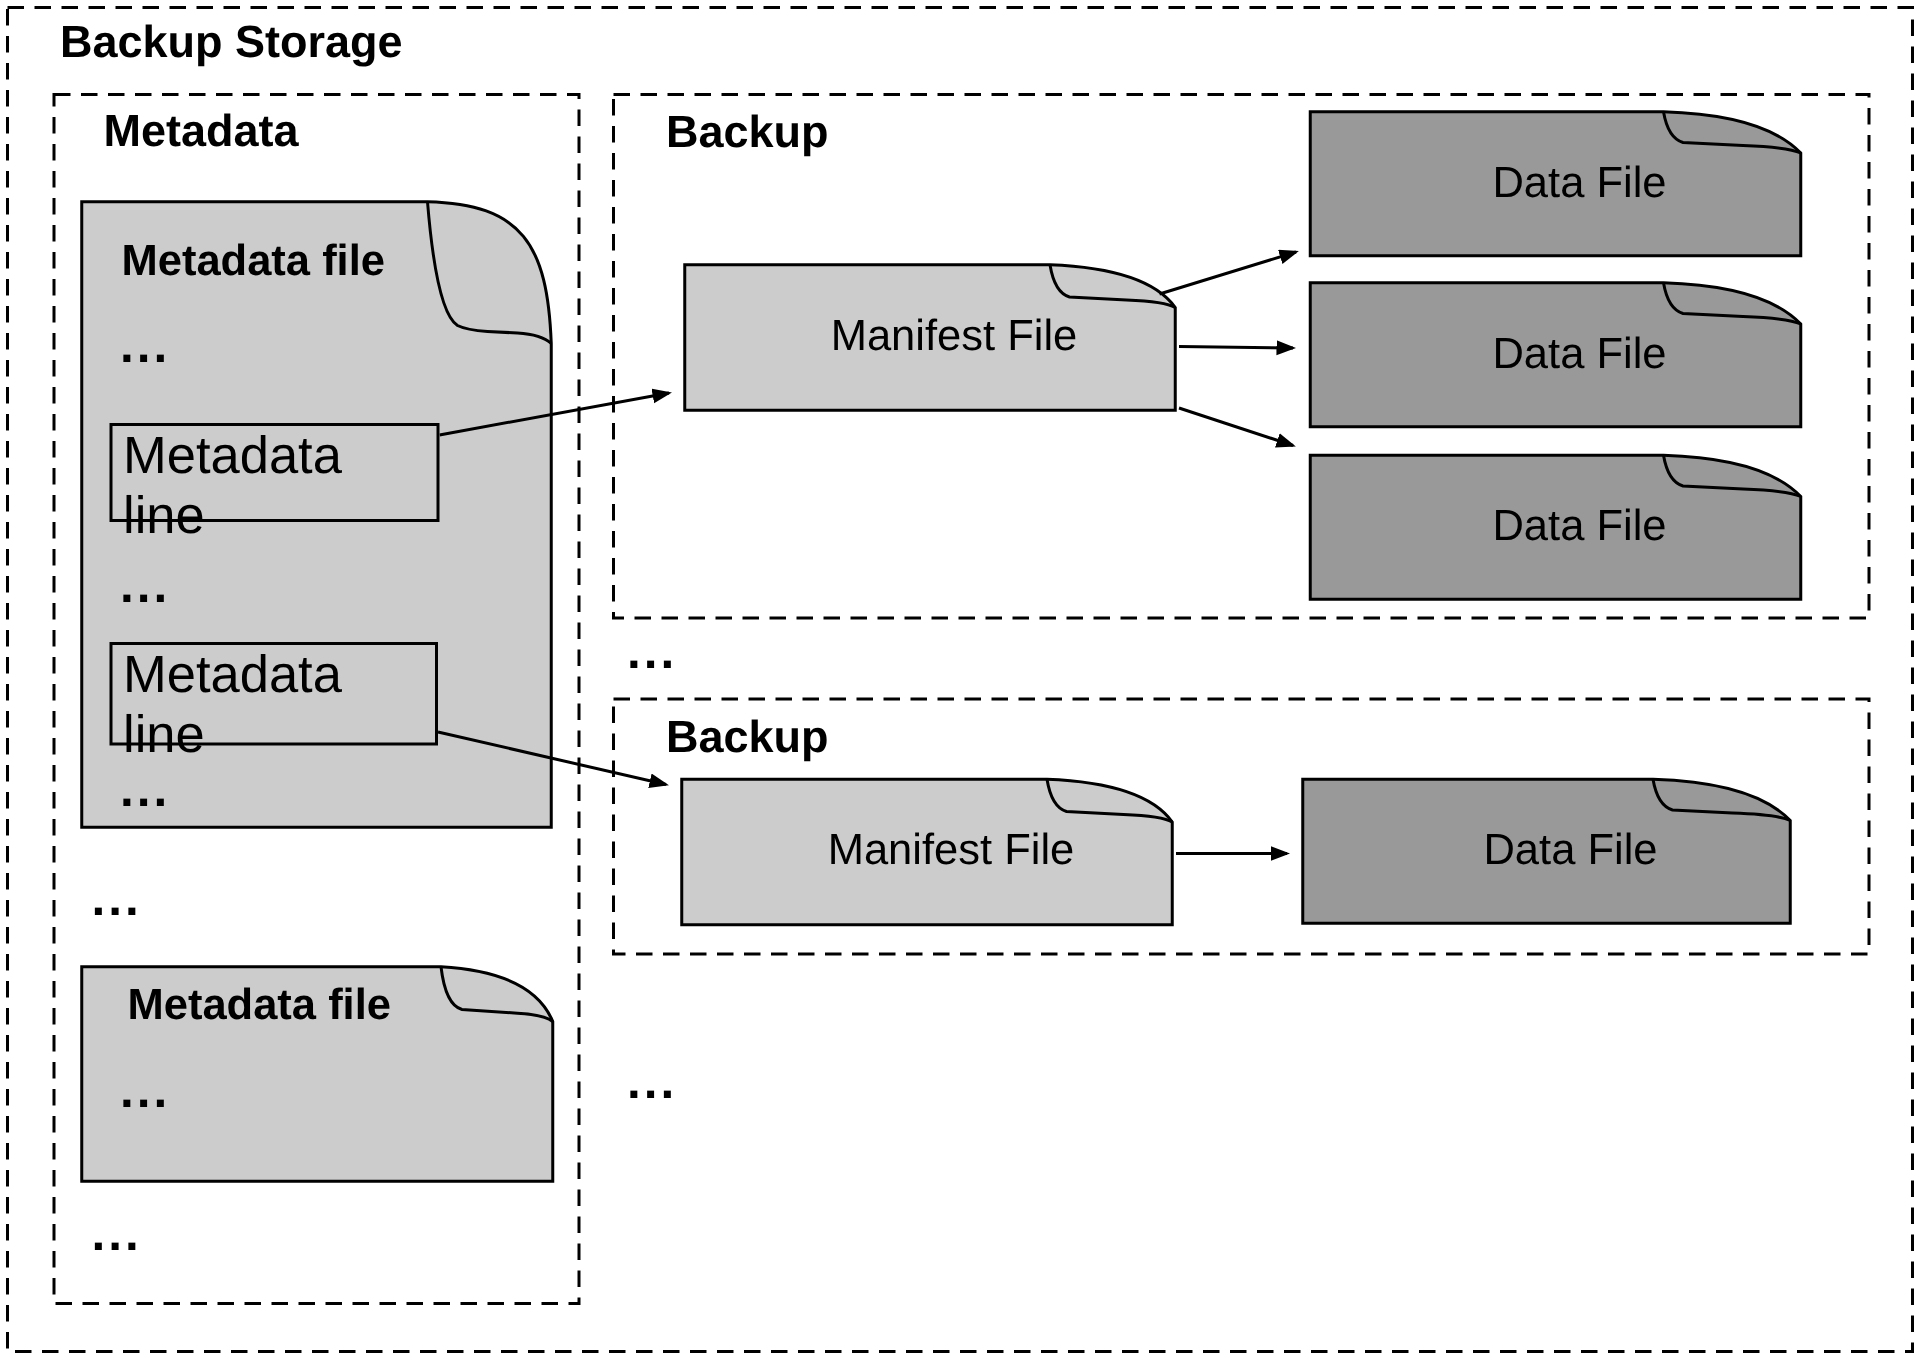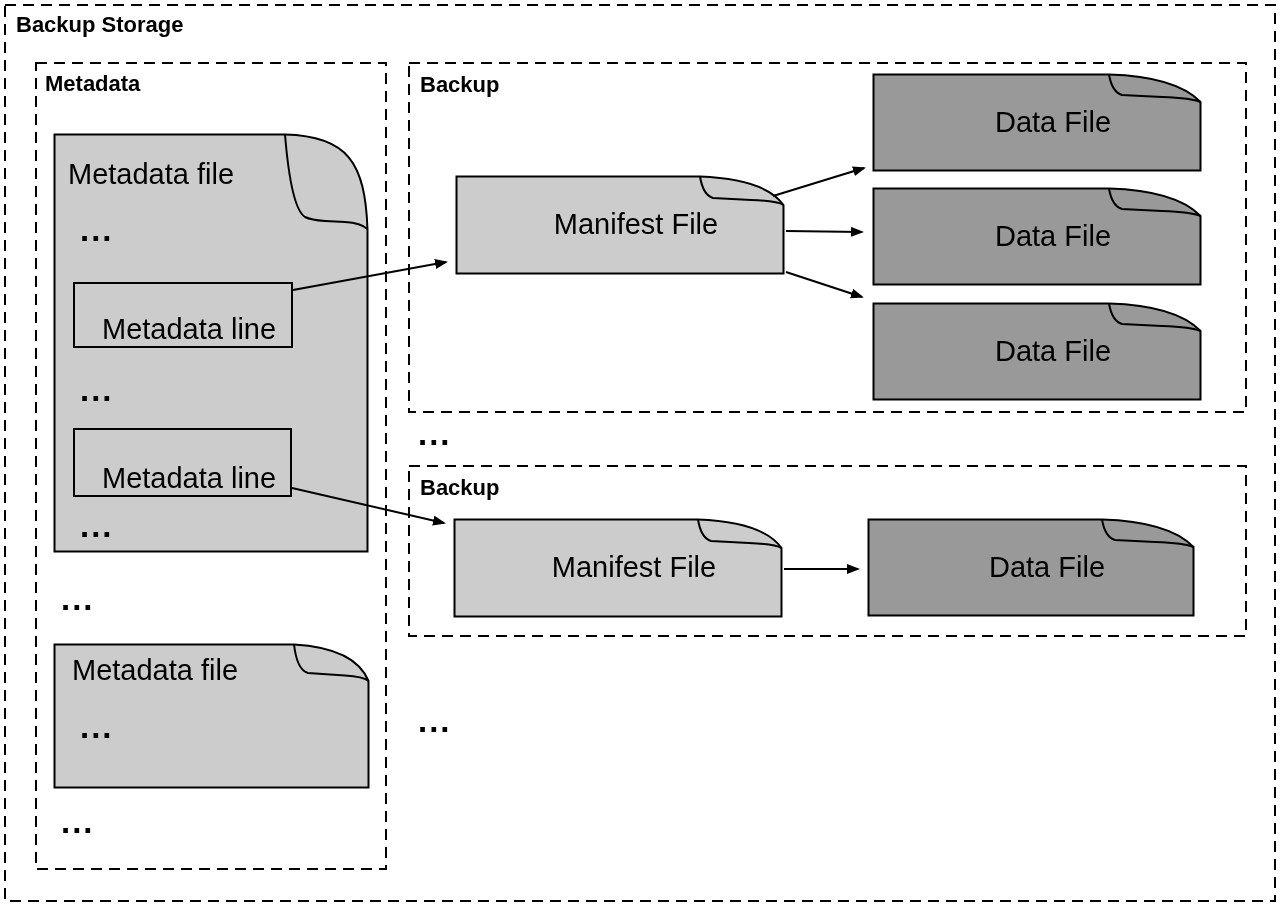--- a/index.html
+++ b/index.html
@@ -2,28 +2,28 @@
 <html style="--light-doc: #cccccc; --dark-doc: #999999;"><head>
 <meta charset="utf-8">
 <style>
   html,body{margin:0;padding:0;background:#fff;}
   #canvas{
     position:relative;width:1280px;height:909px;background:#fff;overflow:hidden;
     font-family:"Liberation Sans","DejaVu Sans",sans-serif;color:#000;
   }
   #shape-layer{position:absolute;left:0;top:0;z-index:1;}
   .lbl{position:absolute;z-index:2;white-space:nowrap;line-height:1.15;}
-  .title{font-weight:bold;font-size:22px;}
-  .file-title{font-weight:normal;font-size:29px;}
+  .title{font-weight:bold;font-size:30px;margin-left:24px;}
+  .file-title{font-weight:bold;font-size:29px;margin-left:13px;}
   .node-lbl{font-size:29px;display:flex;align-items:center;justify-content:center;padding-left:16px;}
   .dots{font-weight:bold;font-size:33px;letter-spacing:2px;line-height:1;}
   .ml-box{
     position:absolute;z-index:2;box-sizing:border-box;
     border:2px solid #000;background:var(--light-doc,#ccc);
-    font-size:29px;display:flex;align-items:flex-end;padding-left:27px;
+    font-size:35px;display:flex;align-items:flex-start;padding-left:7px;
   }
   .doc-body-light{fill:var(--light-doc,#ccc);stroke:#000;stroke-width:2;}
   .doc-body-dark{fill:var(--dark-doc,#999);stroke:#000;stroke-width:2;}
   .doc-flap{fill:none;stroke:#000;stroke-width:2;}
   .dashed{fill:none;stroke:#000;stroke-width:2;stroke-dasharray:11 7;}
   .arrow{stroke:#000;stroke-width:2;fill:none;}
 </style>
 </head>
 <body>
 

